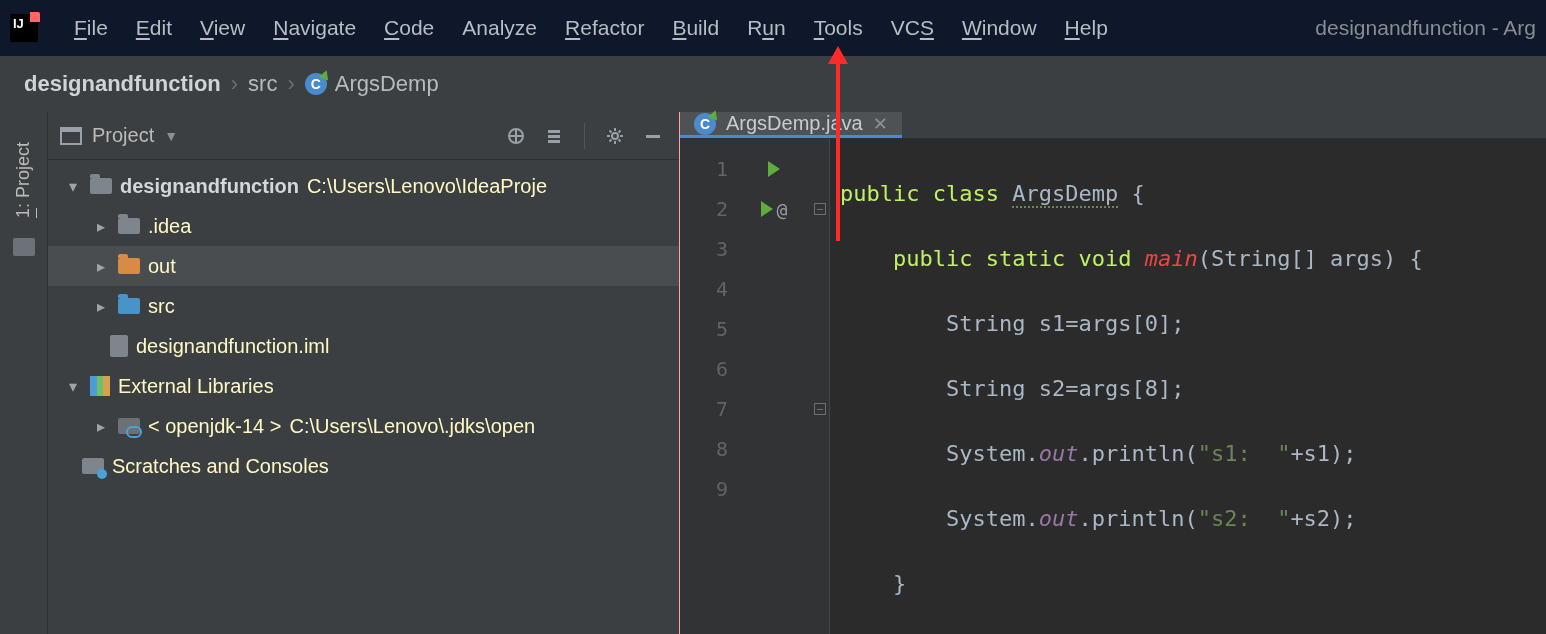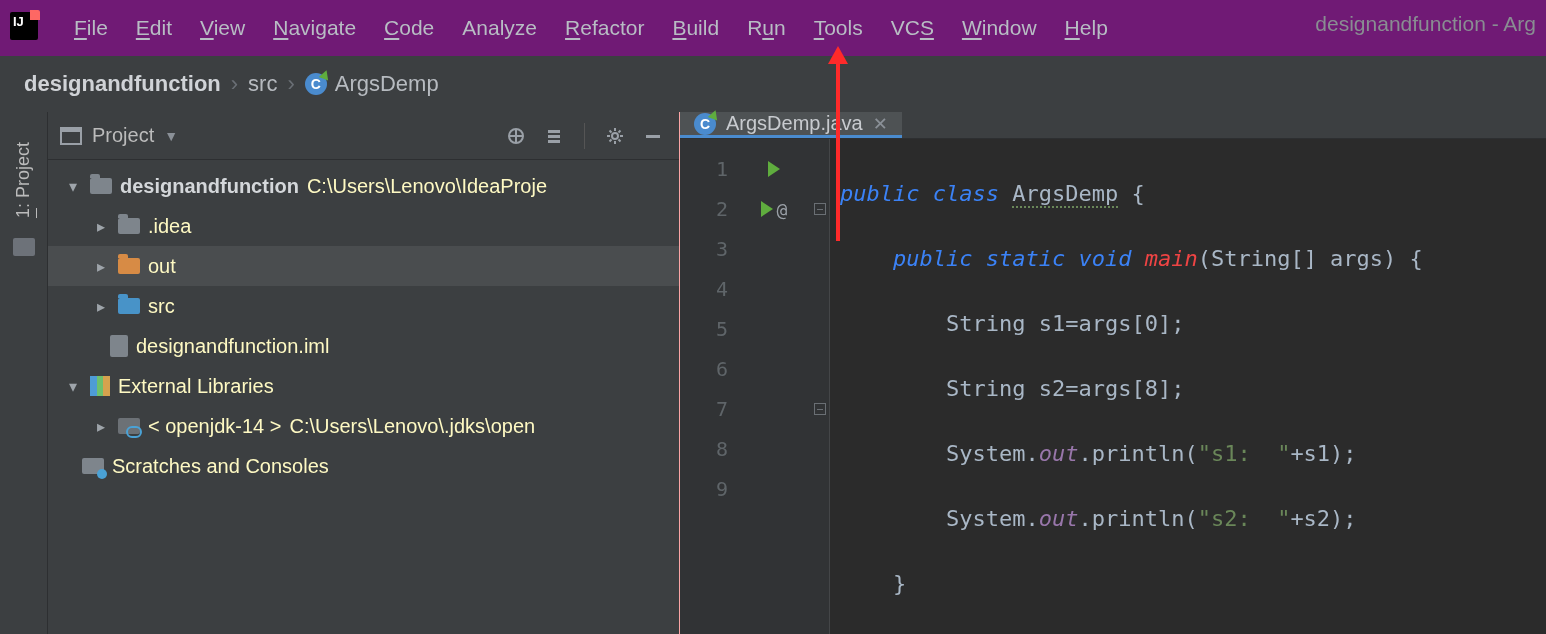--- a/index.html
+++ b/index.html
@@ -9,24 +9,24 @@
   font-family: -apple-system, "Segoe UI", Arial, sans-serif;
   font-size: 18px;
   width: 1546px;
   height: 634px;
   overflow: hidden;
   position: relative;
 }
 .menubar {
   height: 56px;
   display: flex;
-  align-items: flex-start;
-  padding: 12px 10px;
+  align-items: center;
+  padding: 0 10px;
   gap: 8px;
-  background: #701a75;
+  background: #0f172a;
 }
 .app-icon {
   width: 28px; height: 28px;
   background: #000;
   color: #fff;
   font-size: 13px;
   font-weight: bold;
   display: flex;
   align-items: flex-start;
   justify-content: flex-start;
@@ -270,21 +270,21 @@
 .code {
   flex: 1;
   padding: 10px 0 0 10px;
   font-family: "Consolas", "Menlo", monospace;
   font-size: 22px;
   white-space: pre;
   color: #a9b7c6;
   position: relative;
 }
 .code .line { height: 40px; line-height: 40px; }
-.kw { color: #3b82f6; font-style: italic; }
+.kw { color: #bef264; }
 .fn { color: #ef4444; font-style: italic; }
 .str { color: #6a8759; }
 .fld { color: #9876aa; font-style: italic; }
 .squiggle { border-bottom: 2px dotted #6a8759; }
 .arrow-annotation {
   position: absolute;
   left: 824px; top: 46px;
   width: 28px; height: 200px;
   pointer-events: none;
   z-index: 100;

